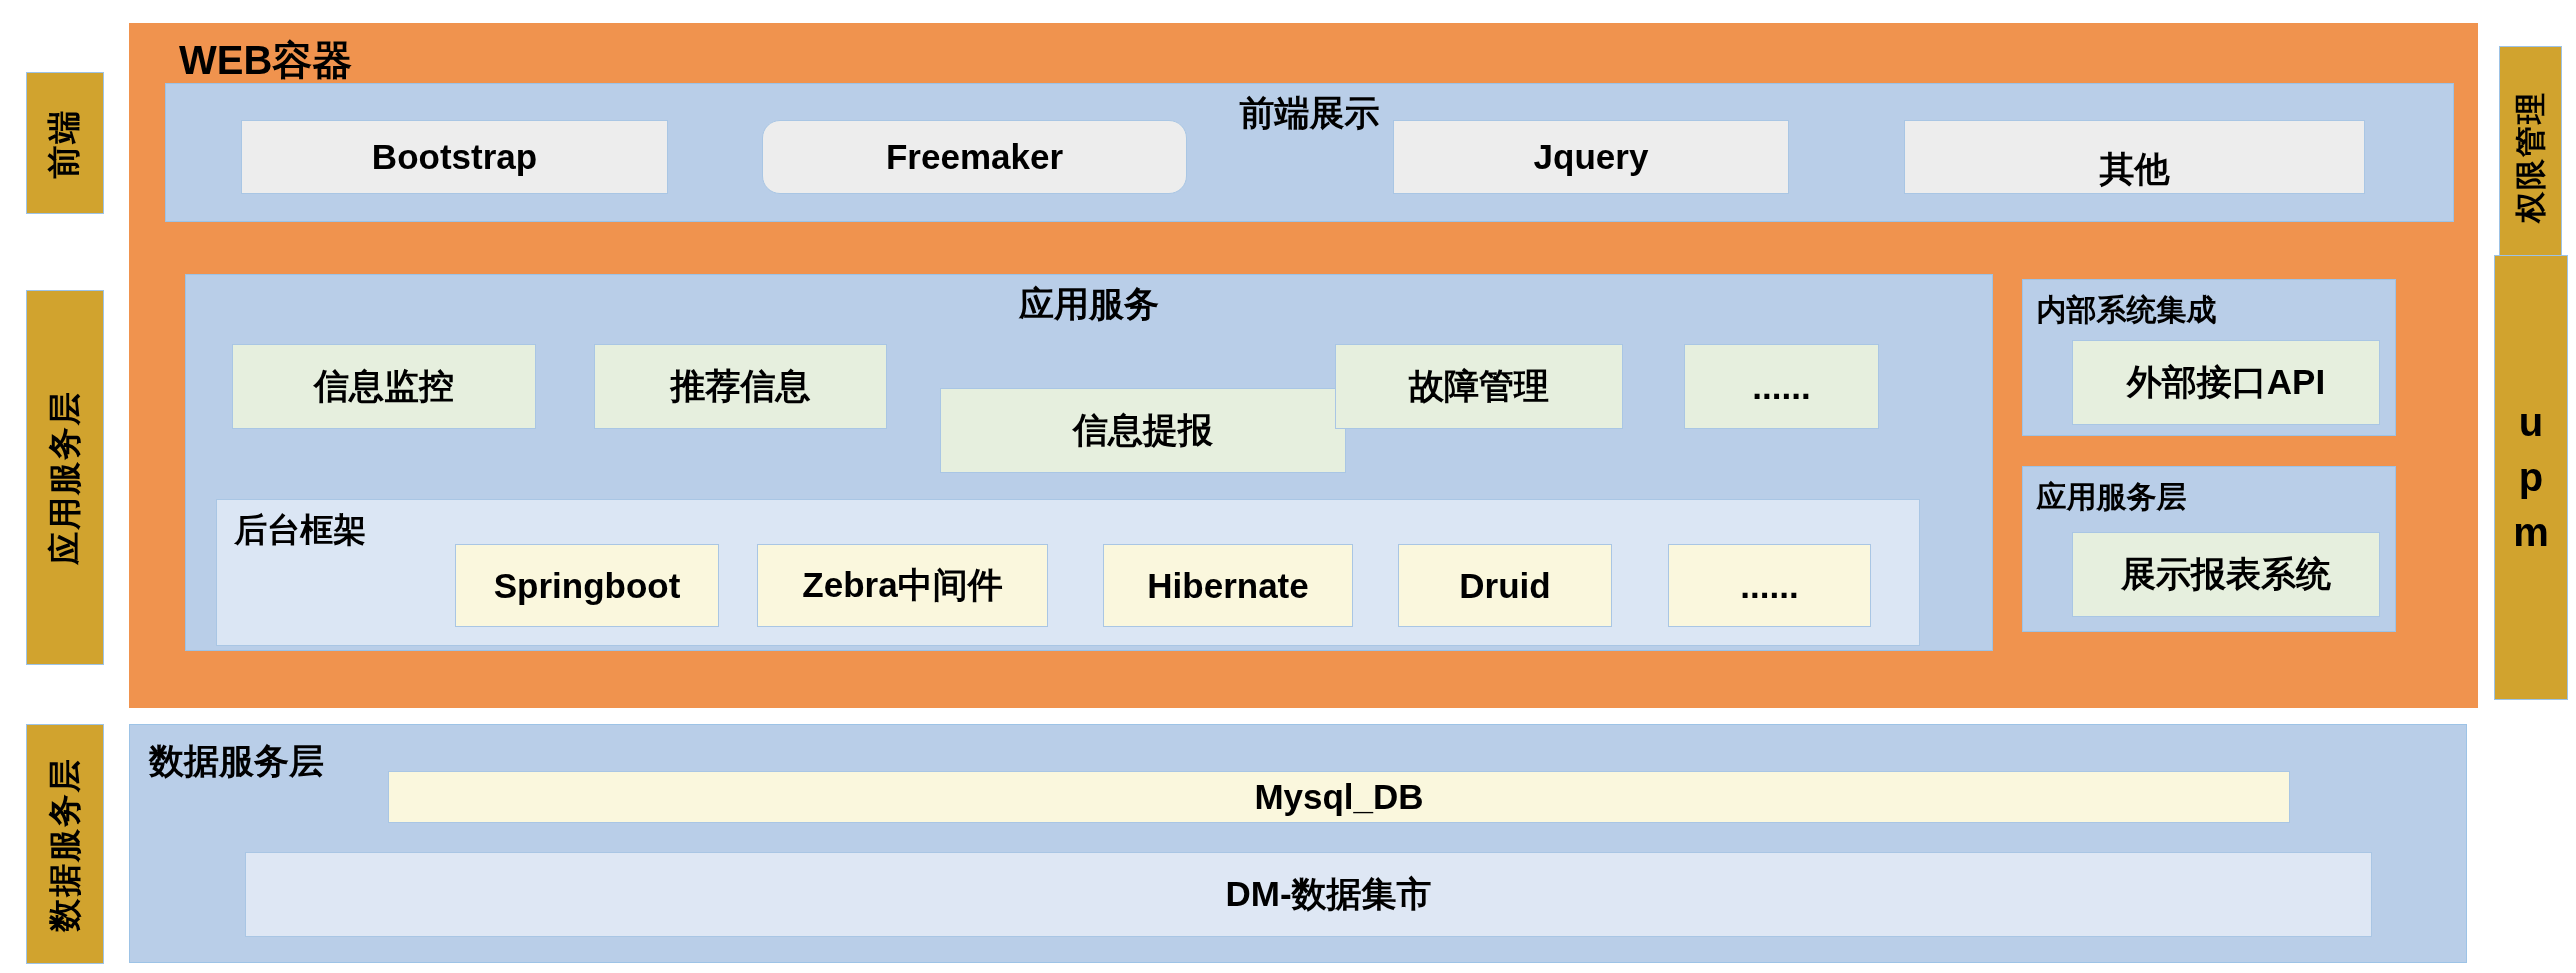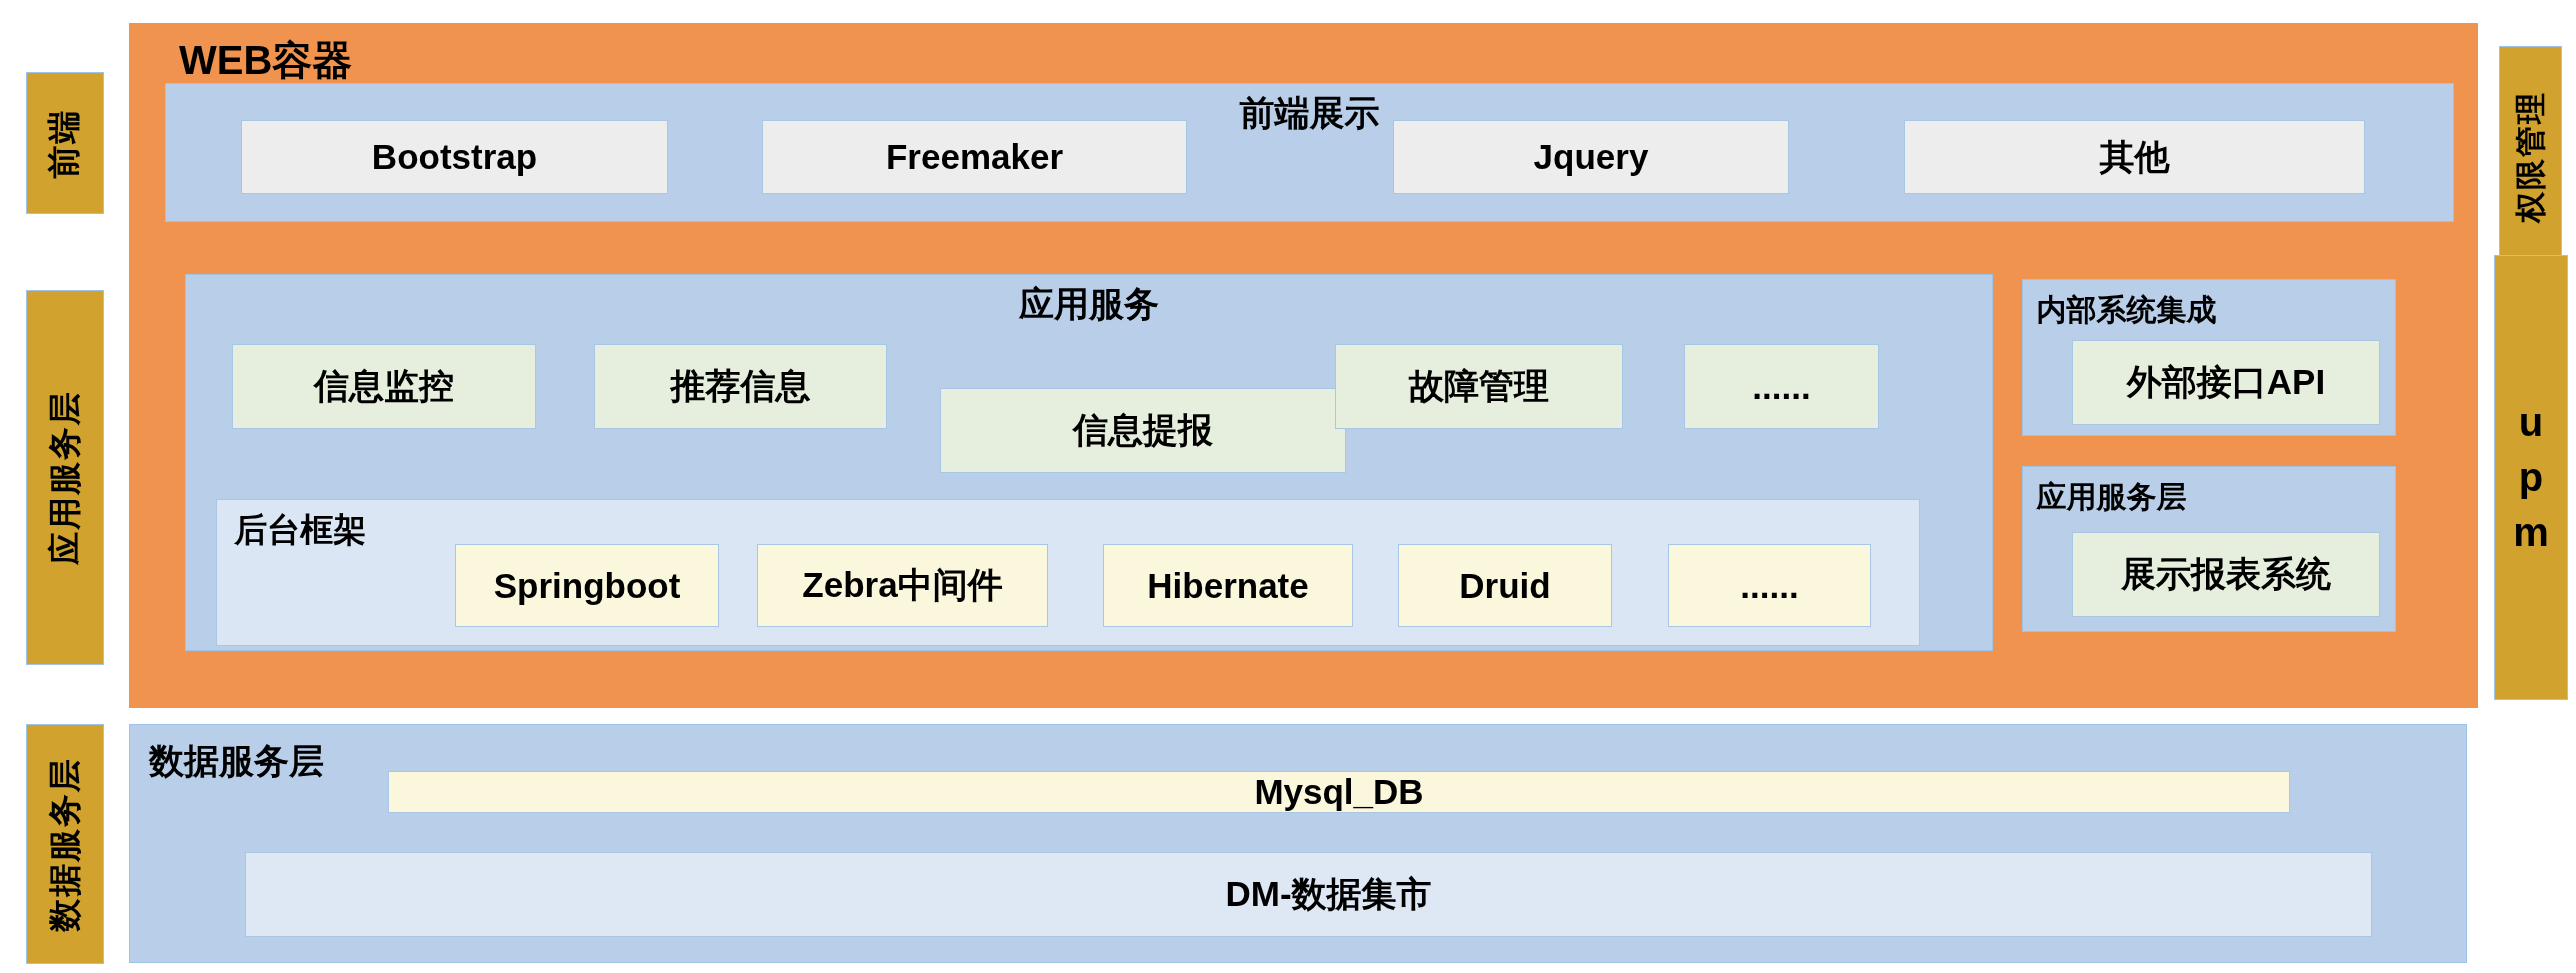--- a/index.html
+++ b/index.html
@@ -89,27 +89,27 @@
 
   <div class="abs orange" style="left:129px;top:23px;width:2349px;height:685px;">
 
     <div class="orange-title">WEB容器</div>
 
     <div class="abs bluepanel" style="left:36px;top:60px;width:2289px;height:139px;">
       <div class="panel-title-center">前端展示</div>
       <div class="abs chip chip-gray" style="left:75px;top:36px;width:427px;height:74px;">
         <span>Bootstrap</span>
       </div>
-      <div class="abs chip chip-gray" style="left:596px;top:36px;width:425px;height:74px;">
+      <div class="abs chip chip-gray" style="left:596px;top:36px;width:425px;height:74px;border-radius:18px;">
         <span>Freemaker</span>
       </div>
       <div class="abs chip chip-gray" style="left:1227px;top:36px;width:396px;height:74px;">
         <span>Jquery</span>
       </div>
-      <div class="abs chip chip-gray" style="left:1738px;top:36px;width:461px;height:74px;">
+      <div class="abs chip chip-gray" style="left:1738px;top:36px;width:461px;height:74px;align-items:flex-end;">
         <span>其他</span>
       </div>
     </div>
 
     <div class="abs bluepanel" style="left:56px;top:251px;width:1808px;height:377px;">
       <div class="panel-title-center">应用服务</div>
 
       <div class="abs chip chip-green" style="left:46px;top:69px;width:304px;height:85px;">
         <span>信息监控</span>
       </div>
@@ -167,21 +167,21 @@
   <div class="abs gold" style="left:2494px;top:255px;width:74px;height:445px;">
     <div class="upm">
       <span>u</span>
       <span>p</span>
       <span>m</span>
     </div>
   </div>
 
   <div class="abs bluepanel" style="left:129px;top:724px;width:2338px;height:239px;">
     <div class="panel-title-left" style="left:19px;top:13.4px;font-size:35px;">数据服务层</div>
-    <div class="abs chip chip-yellow" style="left:258px;top:46px;width:1902px;height:42px;">
+    <div class="abs chip chip-yellow" style="left:258px;top:46px;width:1902px;height:52px;">
       <span>Mysql_DB</span>
     </div>
     <div class="abs chip chip-paleblue" style="left:115px;top:127px;width:2127px;height:85px;">
       <span>DM-数据集市</span>
     </div>
   </div>
 
 </div>
 
 

